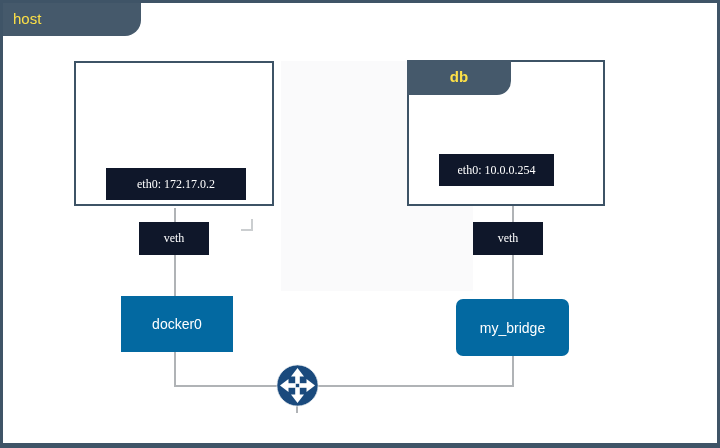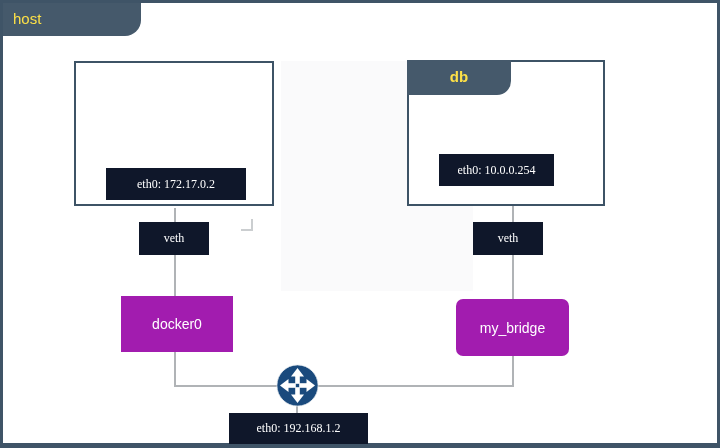--- a/index.html
+++ b/index.html
@@ -23,21 +23,21 @@
             text-align:center;}
   .web-tab{left:71px;top:58px;width:113px;height:33px;line-height:32px;}
   .db-tab{left:404px;top:57px;width:104px;height:35px;line-height:34px;}
   .blue-label{position:absolute;background:#0f172a;color:#fff;font-size:12px;
               display:flex;align-items:center;justify-content:center;font-family:Liberation Serif, serif;}
   .web-eth{left:103px;top:165px;width:140px;height:32px;}
   .db-eth{left:436px;top:151px;width:115px;height:32px;}
   .veth-left{left:136px;top:219px;width:70px;height:33px;}
   .veth-right{left:470px;top:219px;width:70px;height:33px;}
   .host-eth{left:226px;top:410px;width:139px;height:31px;}
-  .navy-box{position:absolute;background:#a21caf;color:#fff;font-size:14px;
+  .navy-box{position:absolute;background:#0369a1;color:#fff;font-size:14px;
             display:flex;align-items:center;justify-content:center;}
   .docker0{left:118px;top:293px;width:112px;height:56px;}
   .my-bridge{left:453px;top:296px;width:113px;height:57px;border-radius:7px;}
   .line{position:absolute;background:#B0B3B6;}
   .v1{left:171px;top:205px;width:2px;height:14px;}
   .v2{left:171px;top:252px;width:2px;height:41px;}
   .v3{left:171px;top:349px;width:2px;height:35px;}
   .h1{left:171px;top:382px;width:340px;height:2px;}
   .v4{left:509px;top:203px;width:2px;height:16px;}
   .v5{left:509px;top:252px;width:2px;height:44px;}
@@ -82,16 +82,15 @@
       <rect x="19.2" y="11.5" width="4.6" height="8.3"></rect>
       <polygon points="21.5,39 15,30.5 28,30.5"></polygon>
       <rect x="19.2" y="23.2" width="4.6" height="8.3"></rect>
       <polygon points="4,21.5 12.5,15 12.5,28"></polygon>
       <rect x="11.5" y="19.2" width="8.3" height="4.6"></rect>
       <polygon points="39,21.5 30.5,15 30.5,28"></polygon>
       <rect x="23.2" y="19.2" width="8.3" height="4.6"></rect>
     </g>
   </svg>
 
-  <div class="blue-label host-eth">eth0: 192.168.1.2</div>
 
   <div class="tab host-tab">host</div>
 </div>
 
 </body></html>

